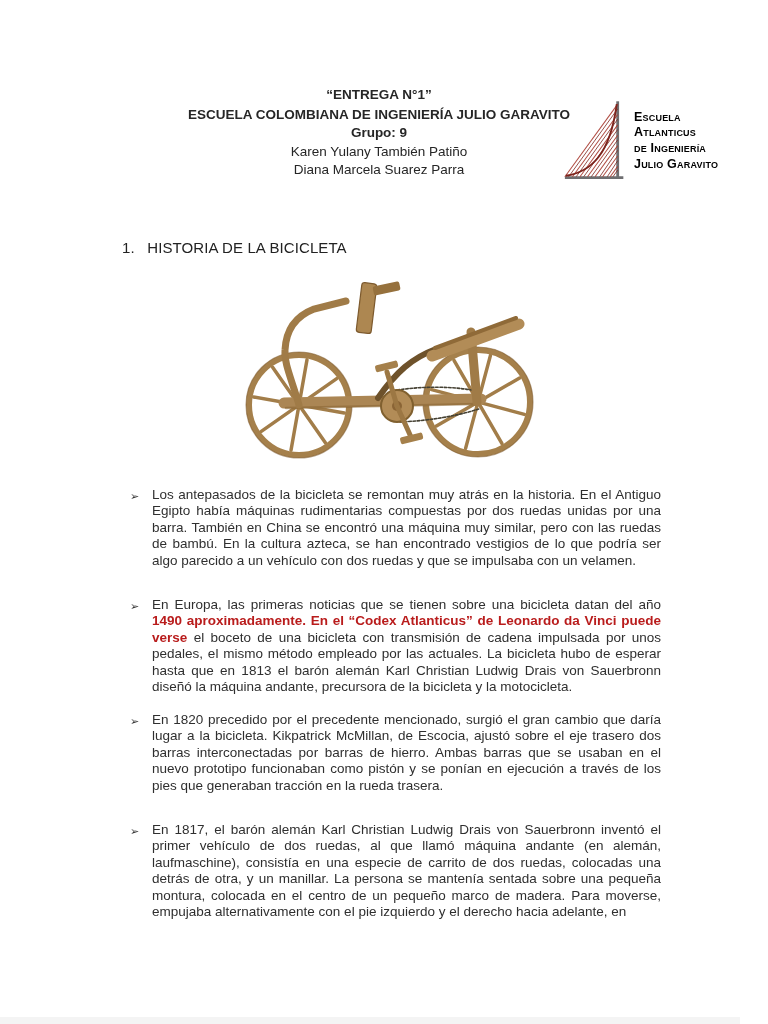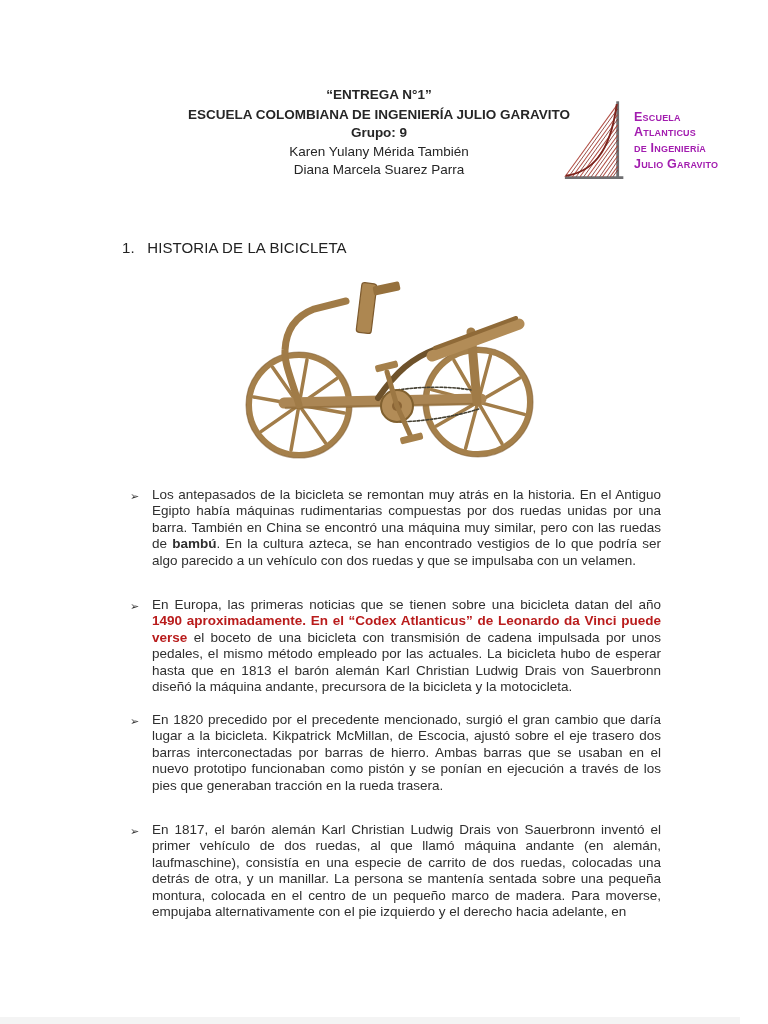--- a/index.html
+++ b/index.html
@@ -9,21 +9,21 @@
 
   
   .doc-header { position:absolute; top:86px; left:100px; width:558px;
     text-align:center; font-size:13.5px; line-height:18.6px; color:#262626; }
   .doc-header .bold { font-weight:bold; }
   .doc-header .t1 { margin-bottom:1px; }
 
   
   .logo { position:absolute; top:94px; left:563px; display:flex; align-items:center; gap:5px; }
   .logo-text { font-variant:small-caps; font-weight:bold; font-size:12.5px;
-    line-height:15.6px; letter-spacing:.2px; color:#a21caf; white-space:nowrap; }
+    line-height:15.6px; letter-spacing:.2px; color:#000000; white-space:nowrap; }
 
   
   .section-heading { position:absolute; top:239px; left:122px; font-size:15px;
     color:#222; letter-spacing:.1px; }
   .section-heading .num { display:inline-block; width:21px; }
   .section-heading .ttl { text-underline-offset:2px; }
 
   
   .figure { position:absolute; top:272px; left:228px; width:335px; height:195px; }
 
@@ -31,37 +31,37 @@
   .bullets { position:absolute; left:130px; top:0; width:531px; }
   .bullet { position:absolute; left:0; width:531px; display:flex; }
   .bullet:nth-child(1){ top:487px; }
   .bullet:nth-child(2){ top:597px; }
   .bullet:nth-child(3){ top:712px; }
   .bullet:nth-child(4){ top:822px; }
   .marker { flex:0 0 22px; font-size:11px; line-height:16.4px; color:#333;
     padding-top:1px; }
   .btext { flex:1; font-size:13.5px; line-height:16.4px; text-align:justify;
     color:#2f2f2f; }
-  .btext .b { font-weight:bold; }
+  .btext .b { font-weight:normal; }
   .btext .muted { color:#b91c1c; font-weight:bold; }
 
   
   .page-edge { position:absolute; left:0; bottom:0; width:768px; height:7px;
     background:#f4f4f4; }
 </style>
 </head>
 <body>
 
 <div class="page">
 
   <div class="doc-header">
     <div class="bold t1">“ENTREGA N°1”</div>
     <div class="bold">ESCUELA COLOMBIANA DE INGENIERÍA JULIO GARAVITO</div>
     <div class="bold">Grupo: 9</div>
-    <div>Karen Yulany Mérida También</div>
+    <div>Karen Yulany También Patiño</div>
     <div>Diana Marcela Suarez Parra</div>
   </div>
 
   <div class="logo">
     <span>
       <svg width="66" height="90" viewBox="0 0 70 92">
         <g stroke="#6e6e70" stroke-width="3" stroke-linecap="butt">
           <line x1="2" y1="87" x2="64" y2="87"></line>
           <line x1="58" y1="6" x2="58" y2="87"></line>
         </g>

